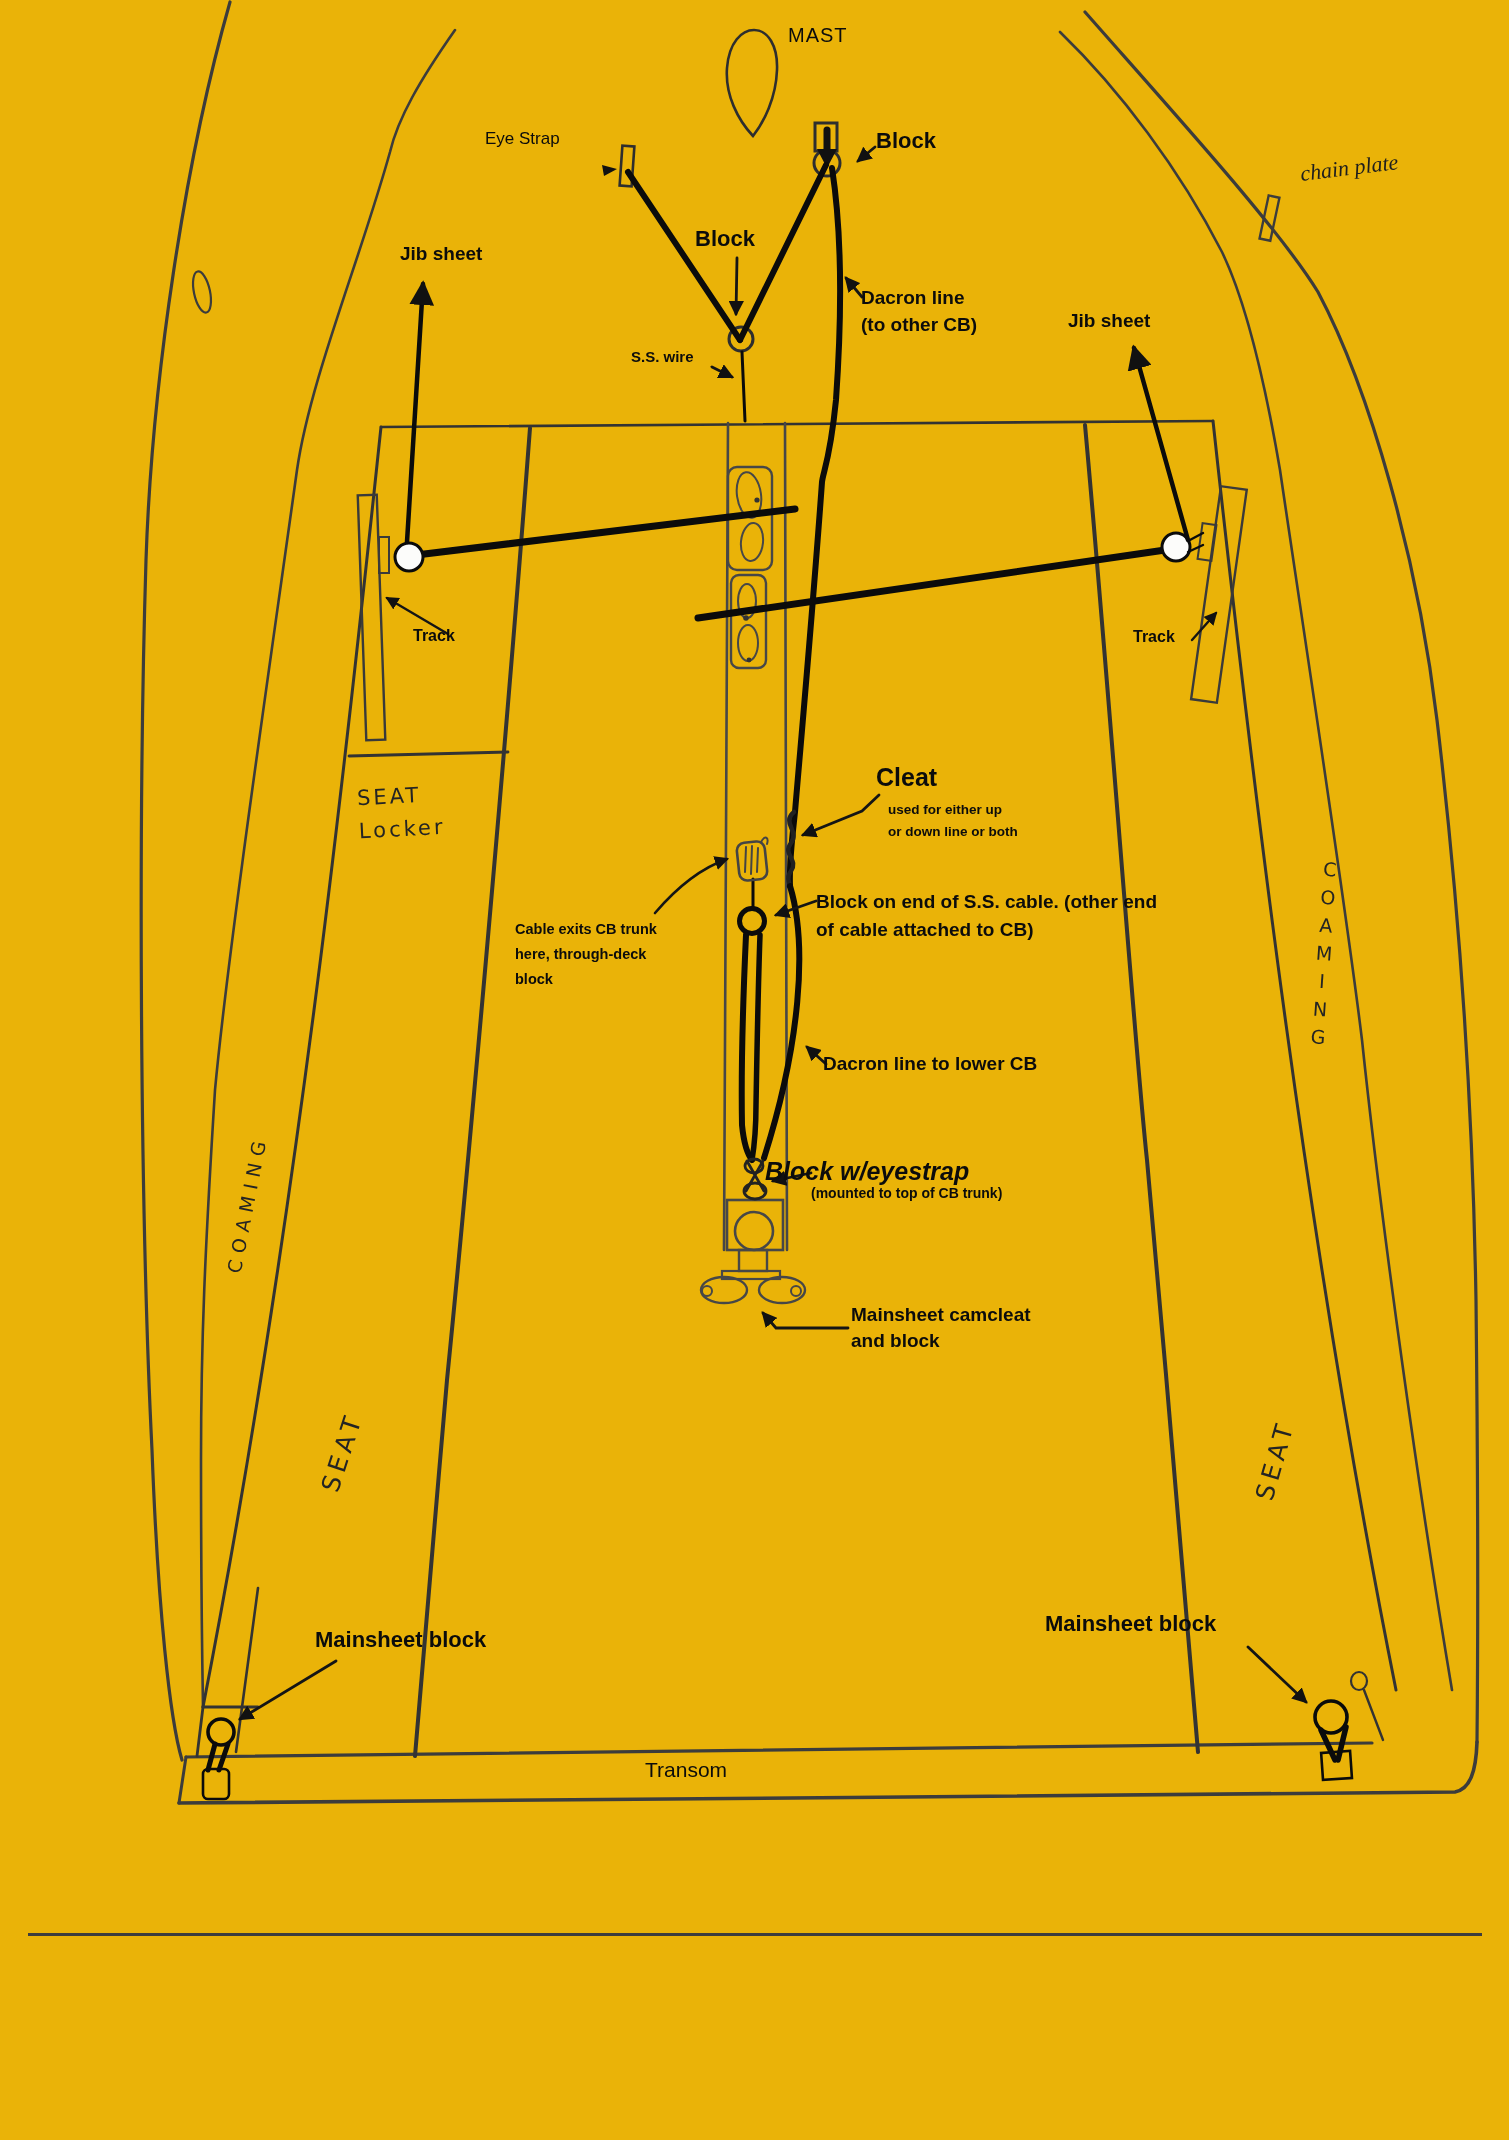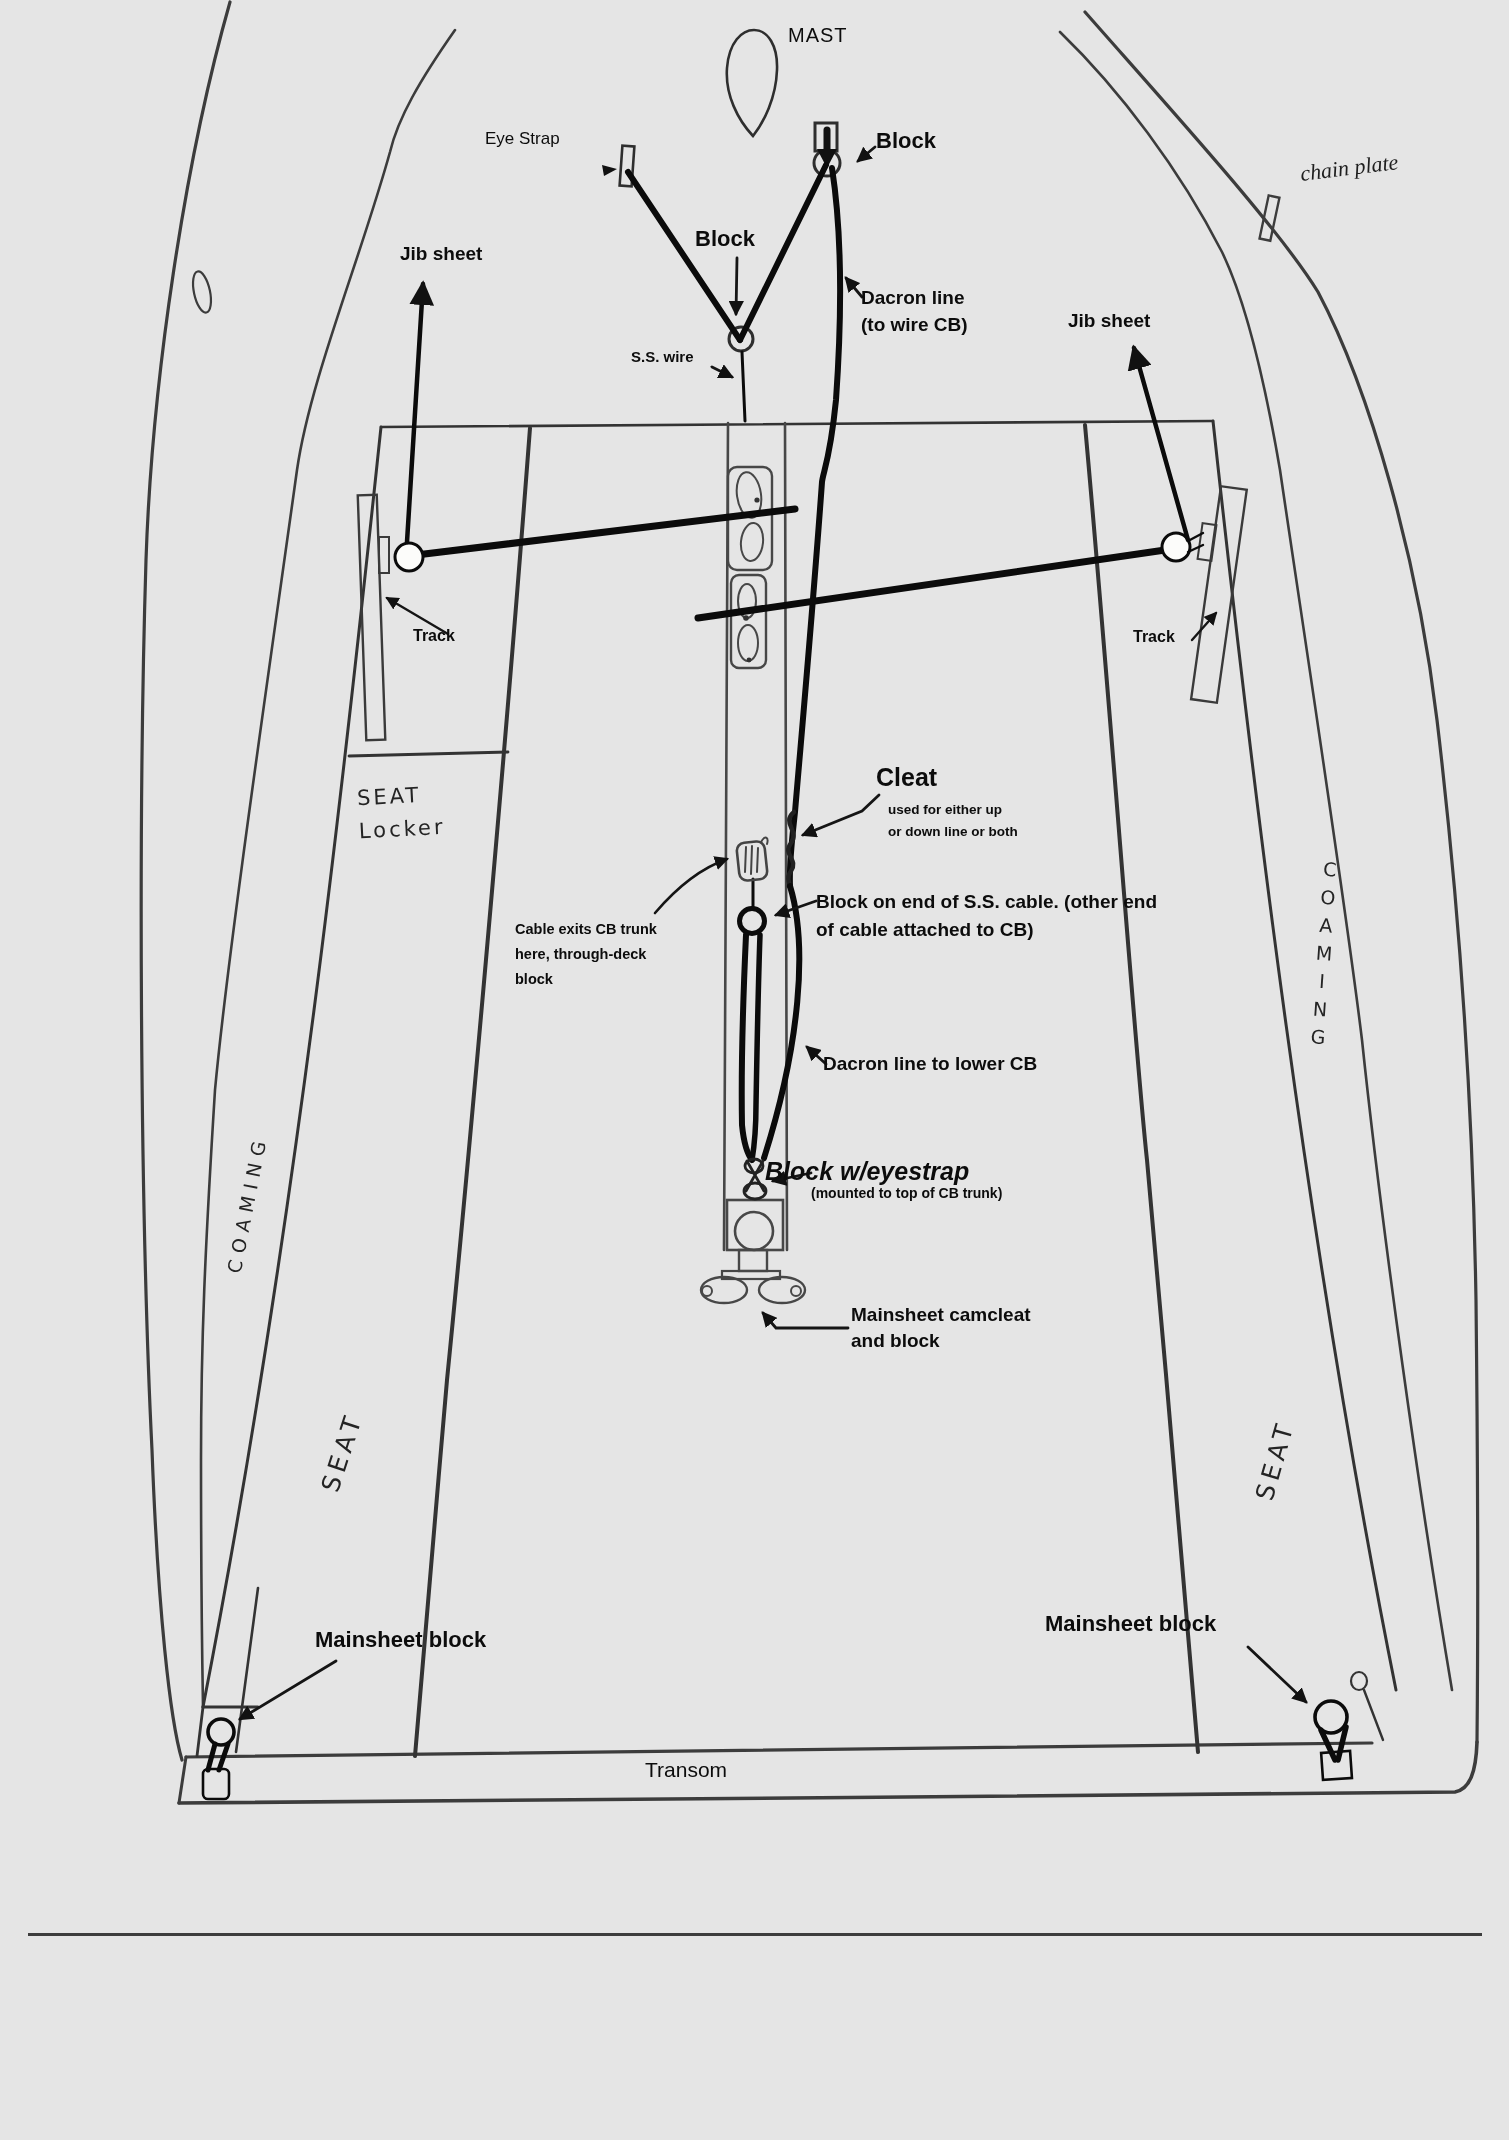--- a/index.html
+++ b/index.html
@@ -1,16 +1,16 @@
 <!DOCTYPE html>
 <html><head>
 <meta charset="utf-8">
 <style>
   html,body{margin:0;padding:0;width:1509px;height:2140px;background:#fcfcfa;overflow:hidden;}
-  #page{position:relative;width:1509px;height:2140px;background:#e5e5e5;}
+  #page{position:relative;width:1509px;height:2140px;background:#eab308;}
   svg{position:absolute;left:0;top:0;}
   .lbl{position:absolute;font-family:"Liberation Sans",sans-serif;color:#0c0c0c;white-space:nowrap;line-height:1.15;}
   .b{font-weight:bold;}
   .hand{font-family:"DejaVu Sans",sans-serif;color:#242424;letter-spacing:3px;}
   .script{font-family:"Liberation Serif",serif;font-style:italic;color:#1e1e1e;}
   .vert{writing-mode:vertical-lr;text-orientation:upright;}
   .rule{position:absolute;background:#3d3d3d;}
   .footer{position:absolute;left:0;top:1965px;width:1356px;text-align:center;color:#111;}
   .footer .t1{font-size:21px;letter-spacing:0.4px;font-family:"Liberation Sans",sans-serif;}
   .footer .t2{font-size:16px;font-weight:bold;margin-top:12px;font-family:"Liberation Sans",sans-serif;}
@@ -164,21 +164,21 @@
   </g>
 </svg>
 
 <div class="lbl" style="left:788px;top:24px;font-size:20px;letter-spacing:1px;">MAST</div>
 <div class="lbl" style="left:485px;top:129px;font-size:17px;">Eye Strap</div>
 <div class="lbl b" style="left:876px;top:128px;font-size:22px;">Block</div>
 <div class="lbl b" style="left:695px;top:226px;font-size:22px;">Block</div>
 <div class="lbl b" style="left:631px;top:348px;font-size:15px;text-align:center;">S.S. wire</div>
 <div class="lbl b" style="left:861px;top:284px;font-size:19px;line-height:27px;">
   <div>Dacron line</div>
-  <div>(to wire CB)</div>
+  <div>(to other CB)</div>
 </div>
 <div class="lbl b" style="left:400px;top:243px;font-size:19px;">Jib sheet</div>
 <div class="lbl b" style="left:1068px;top:310px;font-size:19px;">Jib sheet</div>
 <div class="lbl script" style="left:1300px;top:155px;font-size:22px;transform:rotate(-7deg);">chain plate</div>
 <div class="lbl b" style="left:413px;top:627px;font-size:16px;">Track</div>
 <div class="lbl b" style="left:1133px;top:628px;font-size:16px;">Track</div>
 <div class="lbl hand" style="left:358px;top:780px;font-size:21px;line-height:33px;transform:rotate(-3deg);">
   <div>SEAT</div>
   <div>Locker</div>
 </div>

